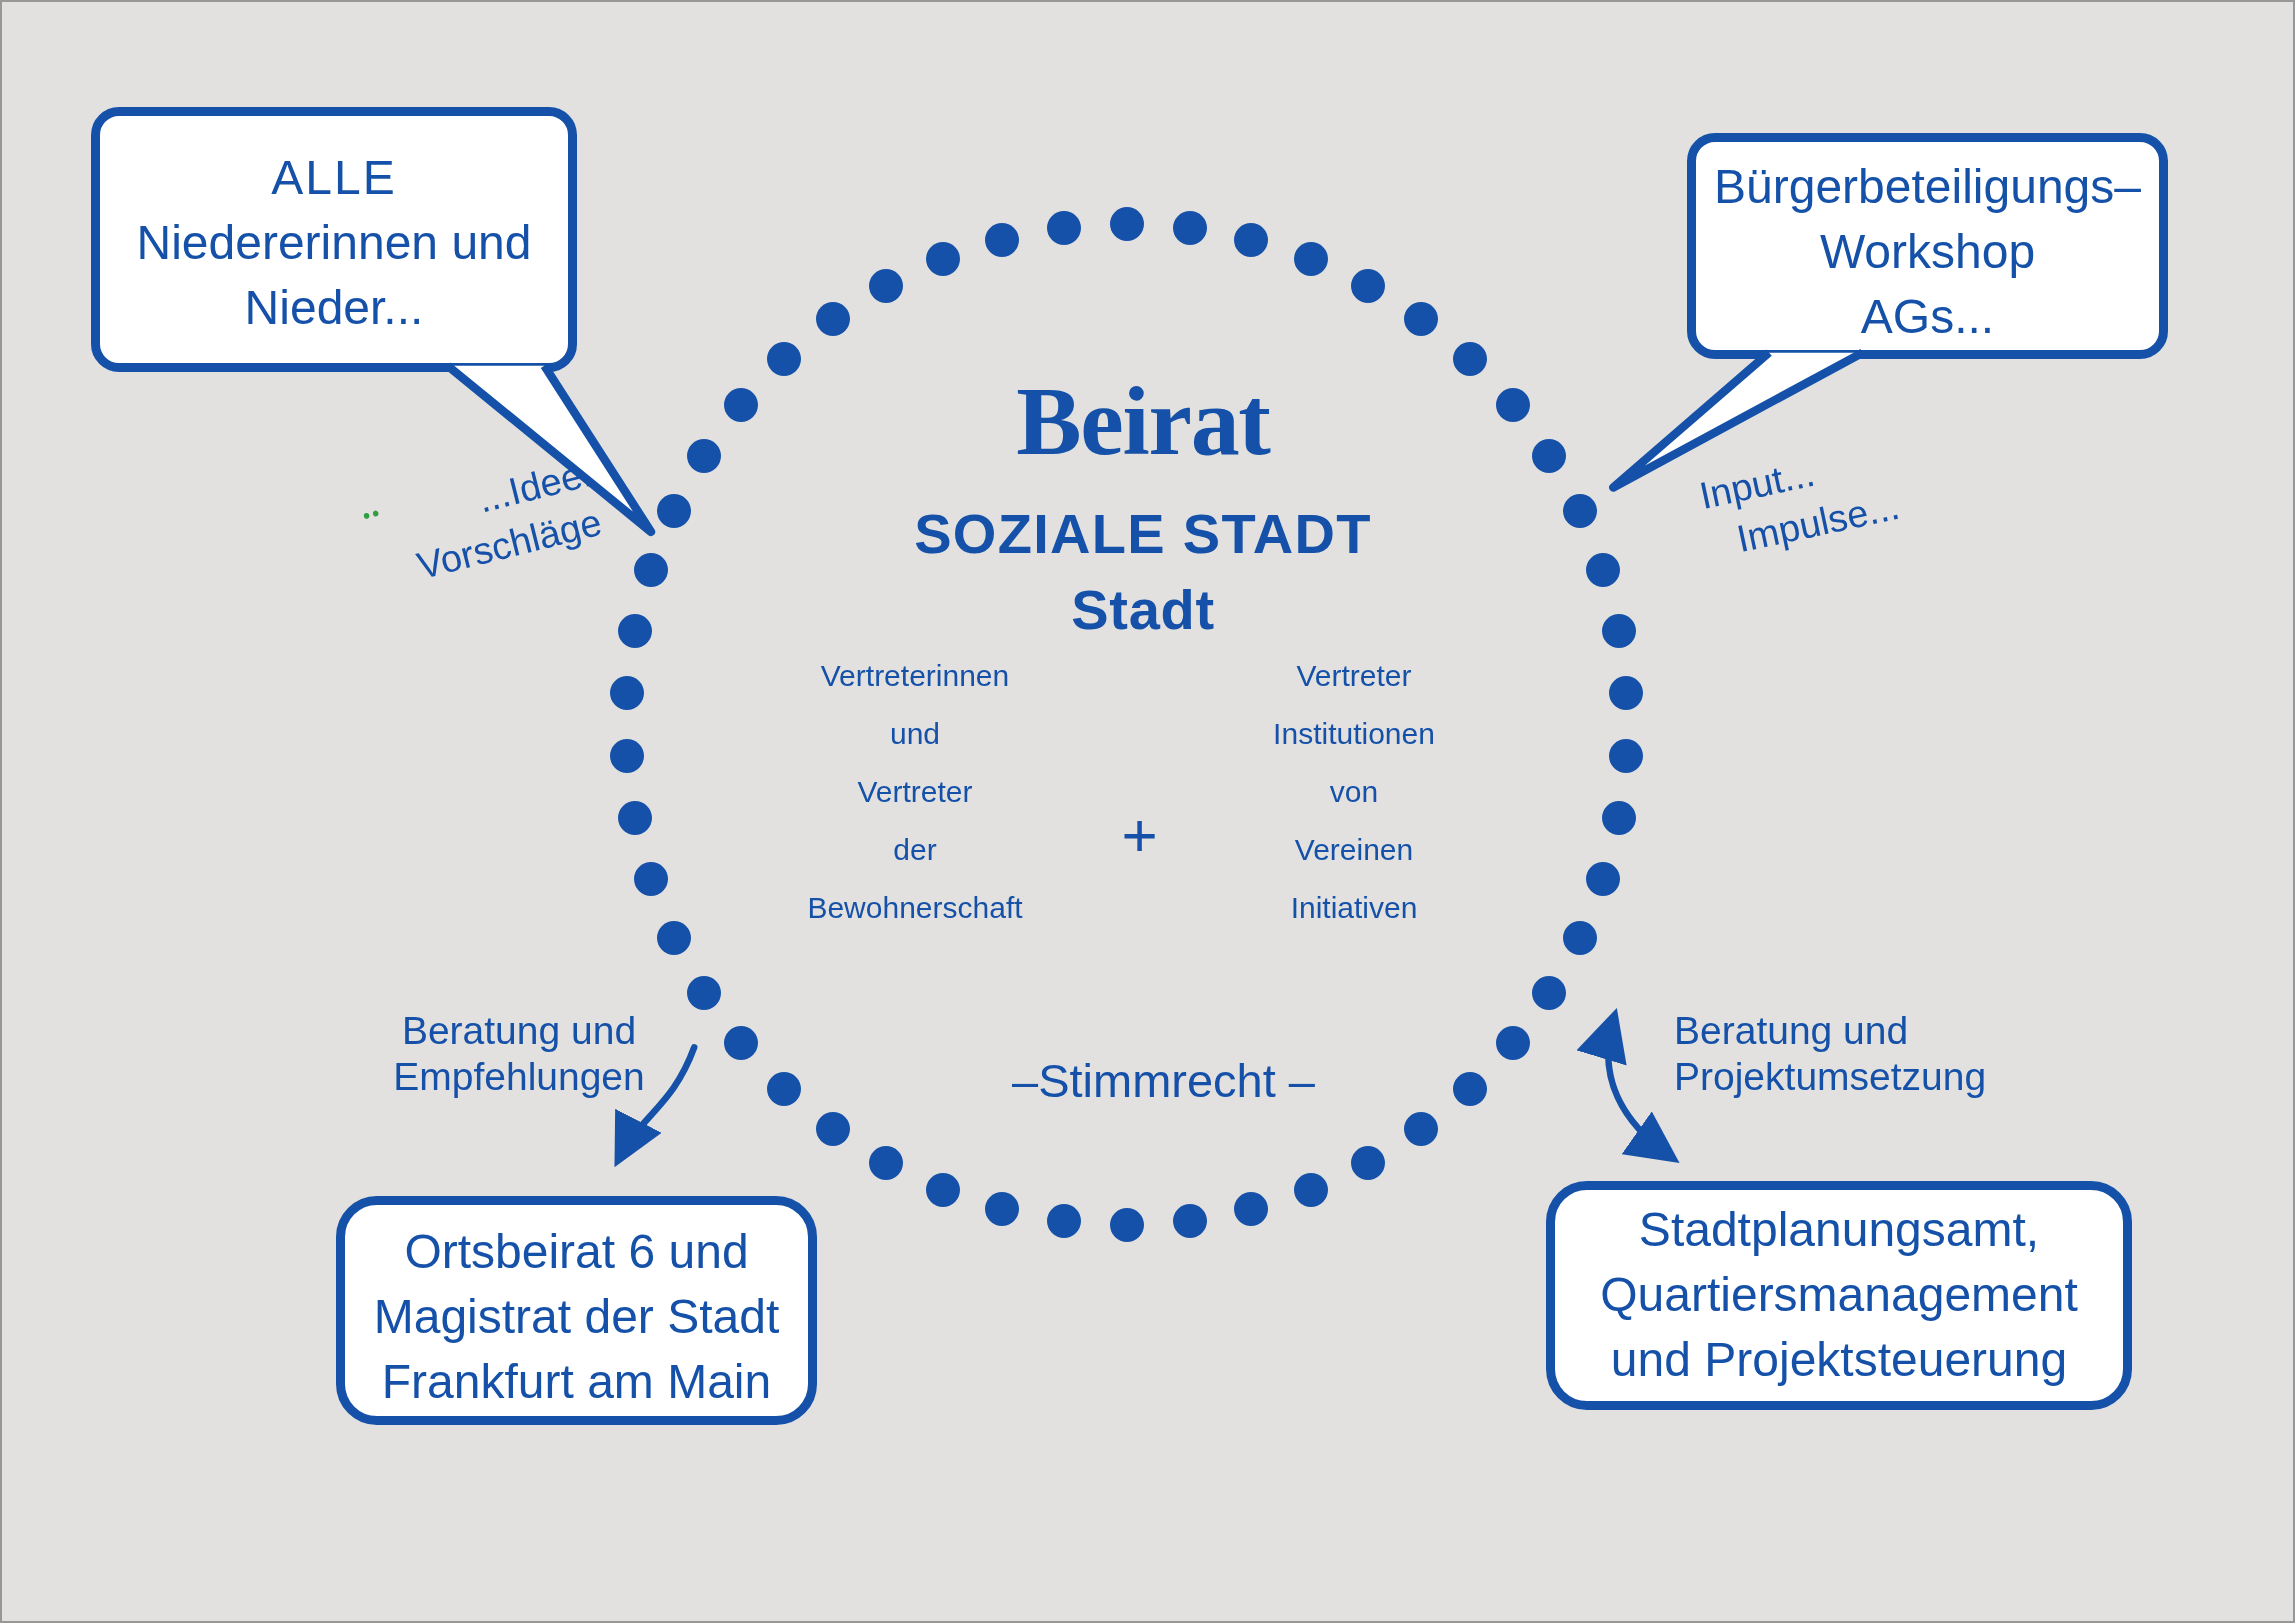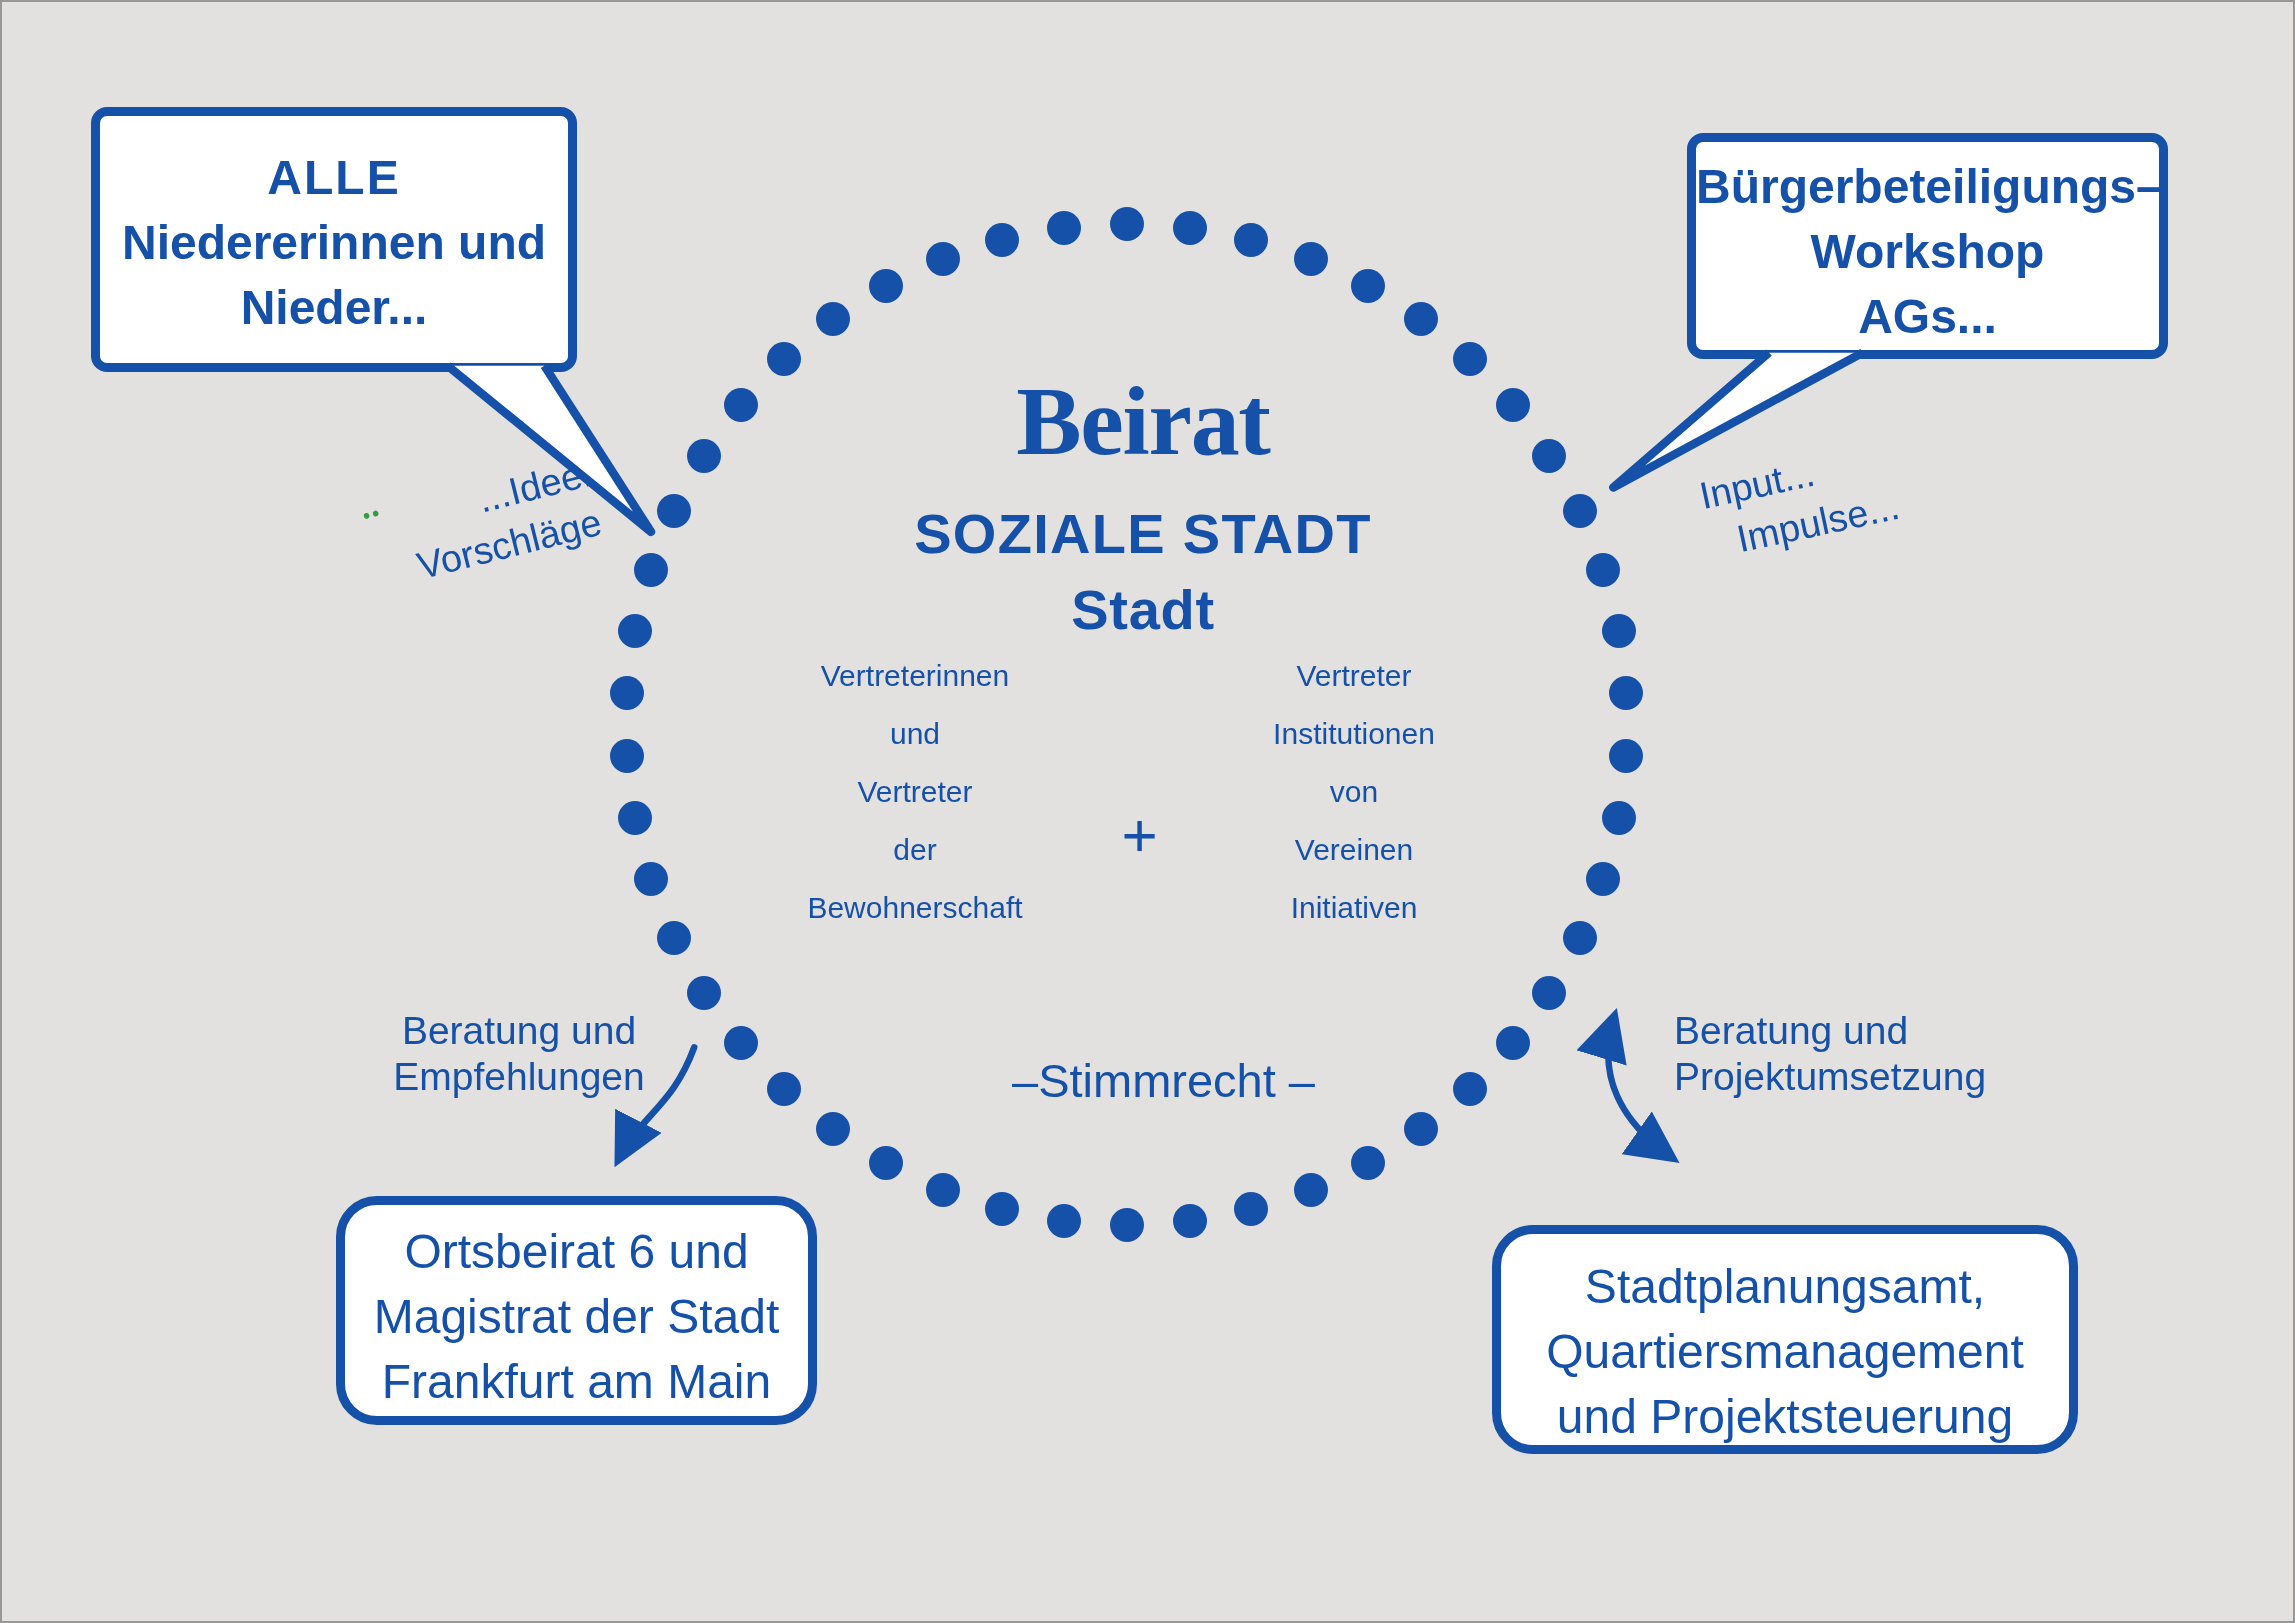--- a/index.html
+++ b/index.html
@@ -37,26 +37,26 @@
   .col-right{left:1149px;}
   .plus{left:1108px;top:797px;width:59px;font-size:62px;}
   .stimmrecht{left:769px;top:1051px;width:785px;font-size:47px;}
   
   .bubble,.box{
     background:var(--bubble-fill);
     border:9.2px solid var(--blue);
     color:var(--blue);
     z-index:1;
   }
-  .bubble{border-radius:16px;font-weight:bold;}
+  .bubble{border-radius:28px;}
   .box{border-radius:41px;}
   .bubble-tl{left:89px;top:105px;width:486px;height:265px;font-size:48px;line-height:65px;padding-top:29.4px;}
   .bubble-tr{left:1685px;top:131px;width:481px;height:226px;font-size:48px;line-height:65px;padding-top:11.8px;}
   .box-bl{left:334px;top:1194px;width:481px;height:229px;font-size:48px;line-height:65px;padding-top:14.4px;}
-  .box-br{left:1490px;top:1179px;width:586px;height:229px;font-size:48px;line-height:65px;padding-top:20px;margin-top:44px;}
+  .box-br{left:1544px;top:1179px;width:586px;height:229px;font-size:48px;line-height:65px;padding-top:7px;}
   .ls2{letter-spacing:2px;}
   
   .lbl{font-size:39px;line-height:46px;}
   .lbl-empf{left:363px;top:1006px;width:308px;text-align:center;}
   .lbl-proj{left:1672px;top:1006px;width:393px;text-align:left;}
   .lbl-rot{font-size:38px;line-height:50px;transform-origin:left top;}
   .lbl-ideen{left:398px;top:492px;transform:rotate(-14deg);}
   .lbl-ideen .l1{margin-left:75px;}
   .lbl-input{left:1693px;top:470px;transform:rotate(-12deg);}
   .lbl-input .l2{margin-left:27.5px;}

